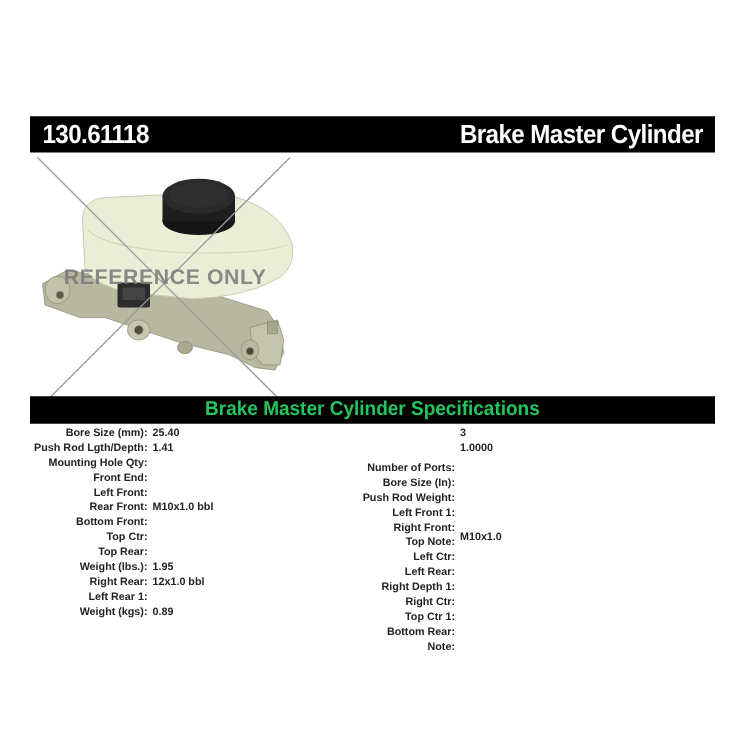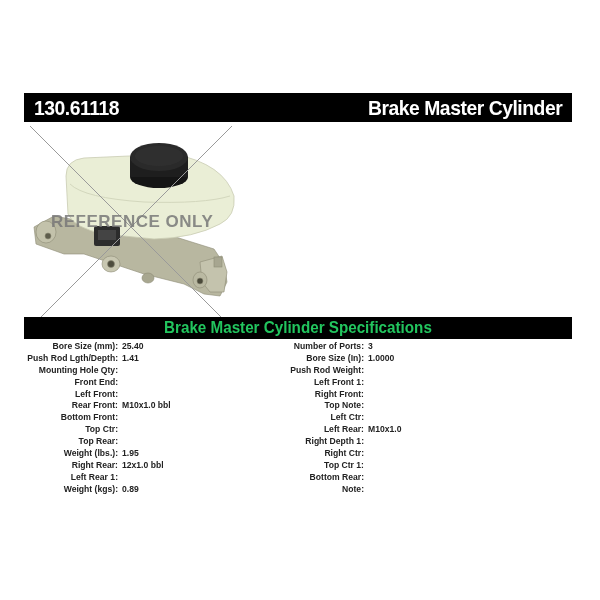--- a/index.html
+++ b/index.html
@@ -17,21 +17,21 @@
     .spec-bar { position:absolute; left:24px; top:317px; width:548px; height:22px;
                 background:#000; color:#22c55e; text-align:center; font-size:16px; font-weight:bold;
                 line-height:22px; }
     .spec-bar span { display:inline-block; transform:scaleX(0.95); }
     .specs { position:absolute; top:341px; left:0; width:600px; }
     .col { position:absolute; top:0; }
     .col.left { left:0; }
     .col.right { left:245px; }
     .row { height:11.9px; display:flex; font-size:8.6px; font-weight:bold; color:#222; line-height:11.9px; white-space:nowrap; }
     .col.left .lbl { width:118px; text-align:right; }
-    .col.right .lbl { width:119px; text-align:right; }
+    .col.right .lbl { width:119px; text-align:right;margin-top:28px; }
     .val { padding-left:4px; }
   </style>
 </head>
 <body>
 
 <div class="title-bar">
   <span class="pn">130.61118</span>
   <span class="pt">Brake Master Cylinder</span>
 </div>
 

